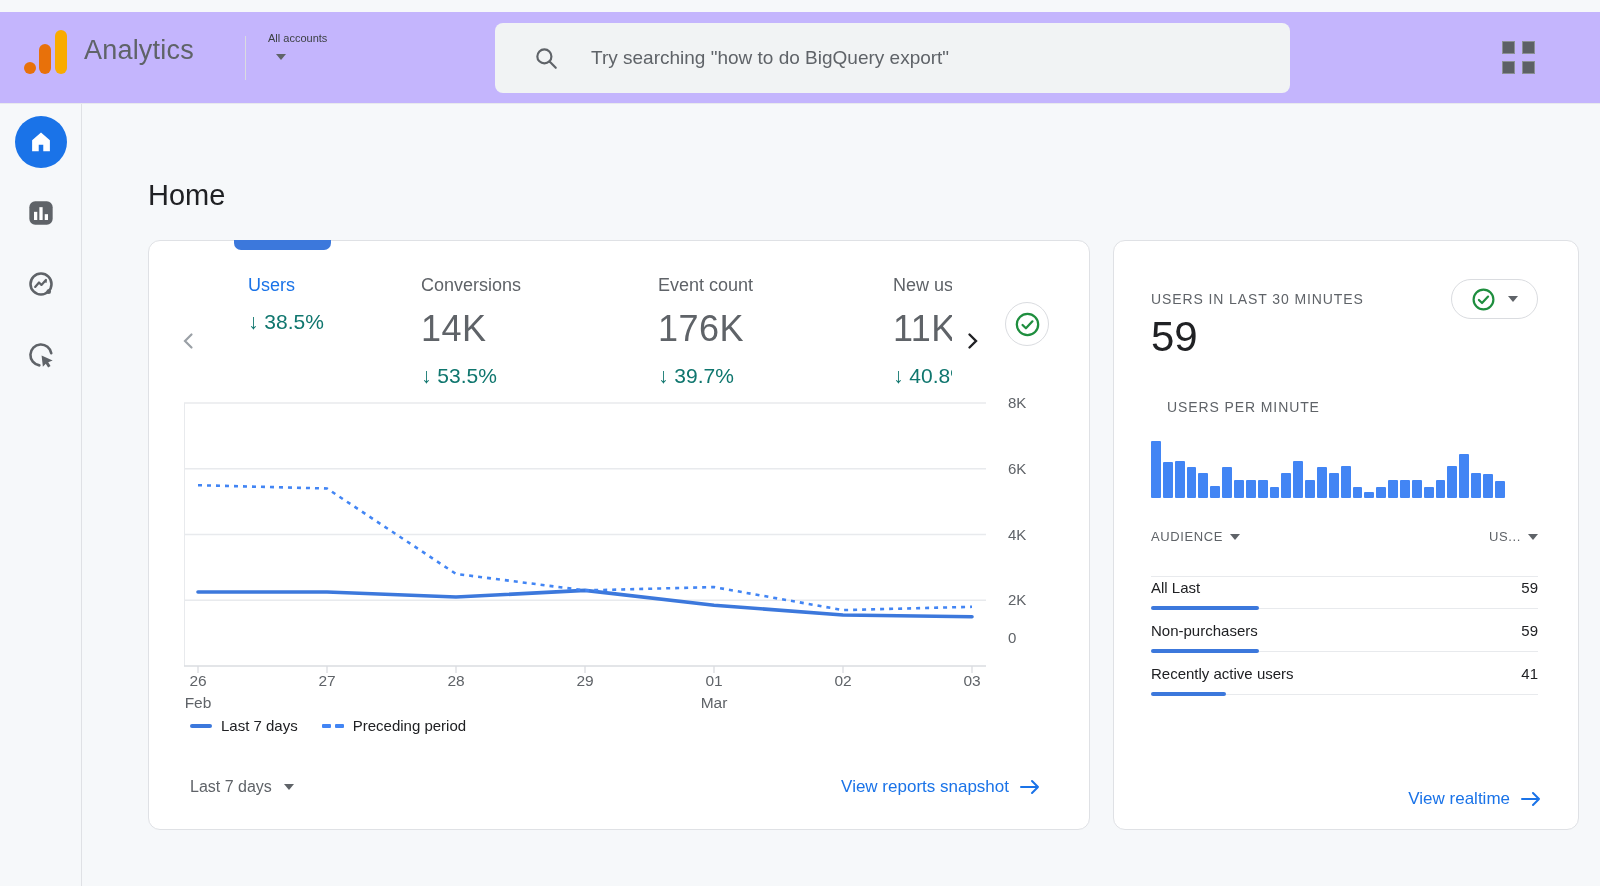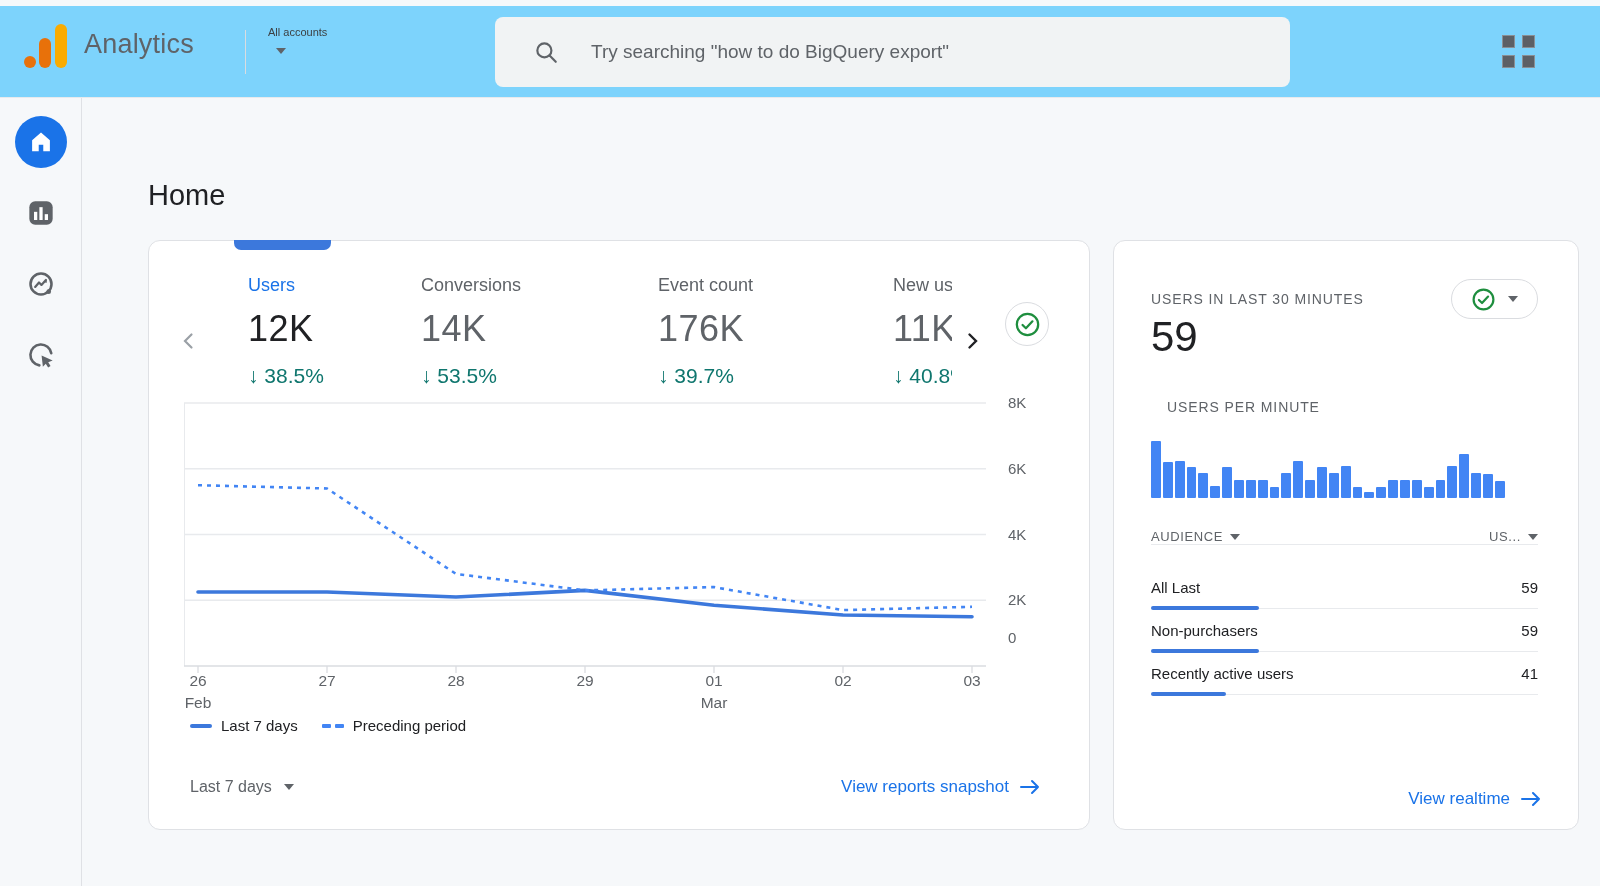--- a/index.html
+++ b/index.html
@@ -1,20 +1,20 @@
 <!DOCTYPE html>
 <html><head>
 <meta charset="utf-8">
 <style>
   html,body{margin:0;padding:0;width:1600px;height:886px;overflow:hidden;
     font-family:"Liberation Sans", sans-serif; background:#f6f8fa; color:#202124;}
   *{box-sizing:border-box;}
 
   
-  .app-header{position:absolute;left:0;top:6px;width:1600px;height:92px;background:#7dd3fc;
+  .app-header{position:absolute;left:0;top:12px;width:1600px;height:92px;background:#c4b5fd;
     border-bottom:1px solid #e8eaed;z-index:5;}
   .logo-wrap{position:absolute;left:22px;top:14px;display:flex;align-items:center;gap:16px;}
   .logo-name{font-size:27px;color:#5f6368;letter-spacing:.2px;}
   .hdr-divider{position:absolute;left:245px;top:24px;height:44px;width:1px;background:#dadce0;}
   .account-switcher{position:absolute;left:268px;top:20px;cursor:pointer;}
   .account-label{font-size:11px;color:#3c4043;}
   .caret{width:0;height:0;border-left:5px solid transparent;border-right:5px solid transparent;
     border-top:6px solid #5f6368;display:inline-block;}
   .account-switcher .caret{margin:10px 0 0 8px;}
   .search-bar{position:absolute;left:495px;top:11px;width:795px;height:70px;background:#f1f3f4;
@@ -81,21 +81,21 @@
   .rt-title-row{position:absolute;left:0;top:38px;width:387px;display:flex;justify-content:space-between;align-items:center;}
   .rt-title{font-size:14px;color:#5f6368;letter-spacing:.9px;}
   .rt-pill{width:87px;height:40px;border:1px solid #dadce0;border-radius:20px;background:#fff;
     display:flex;align-items:center;justify-content:center;gap:12px;cursor:pointer;}
   .rt-value{position:absolute;left:0;top:72px;font-size:42px;color:#202124;}
   .rt-sub{position:absolute;left:16px;top:158px;font-size:14px;color:#5f6368;letter-spacing:.9px;}
   .rt-bars{position:absolute;left:0;top:195px;width:354px;height:62px;display:flex;
     align-items:flex-end;gap:2px;}
   .rt-bars i{flex:1;background:#4285f4;border-radius:1px;}
   .aud-head{position:absolute;left:0;top:288px;width:387px;display:flex;justify-content:space-between;
-    font-size:13px;color:#5f6368;letter-spacing:.6px;border-bottom:1px solid #e8eaed;padding-bottom:0;}
+    font-size:13px;color:#5f6368;letter-spacing:.6px;border-bottom:1px solid #e8eaed;padding-bottom:32px;}
   .aud-head .hcell{display:flex;align-items:center;gap:7px;cursor:pointer;}
   .aud-rows{position:absolute;left:0;top:326px;width:387px;}
   .aud-row{height:43px;position:relative;}
   .aud-line1{display:flex;justify-content:space-between;align-items:center;padding-top:12px;font-size:15px;color:#202124;}
   .aud-track{position:absolute;left:0;bottom:0;width:100%;height:4px;}
   .aud-track .rail{position:absolute;left:0;top:2px;width:100%;height:1px;background:#e8eaed;}
   .aud-track .fill{position:absolute;left:0;top:0;height:4px;border-radius:2px;background:#3c78dc;}
   .rt-footer{position:absolute;right:-4px;bottom:22px;}
 
   svg{display:block;}
@@ -182,21 +182,20 @@
   <div class="metrics-row">
     <span class="chev left">
       <svg width="24" height="24" viewBox="0 0 24 24" fill="none" stroke="#9aa0a6" stroke-width="2.2" stroke-linecap="round">
           <path d="M14.5 5.5 8 12l6.5 6.5"></path>
         </svg>
     </span>
 
     <div class="metrics-clip">
       <div class="metric active">
         <div class="m-label">Users</div>
-        <div class="m-value">12K</div>
         <div class="m-delta"><span>↓</span> <span>38.5%</span></div>
       </div>
       <div class="metric">
         <div class="m-label">Conversions</div>
         <div class="m-value">14K</div>
         <div class="m-delta"><span>↓</span> <span>53.5%</span></div>
       </div>
       <div class="metric">
         <div class="m-label">Event count</div>
         <div class="m-value">176K</div>

